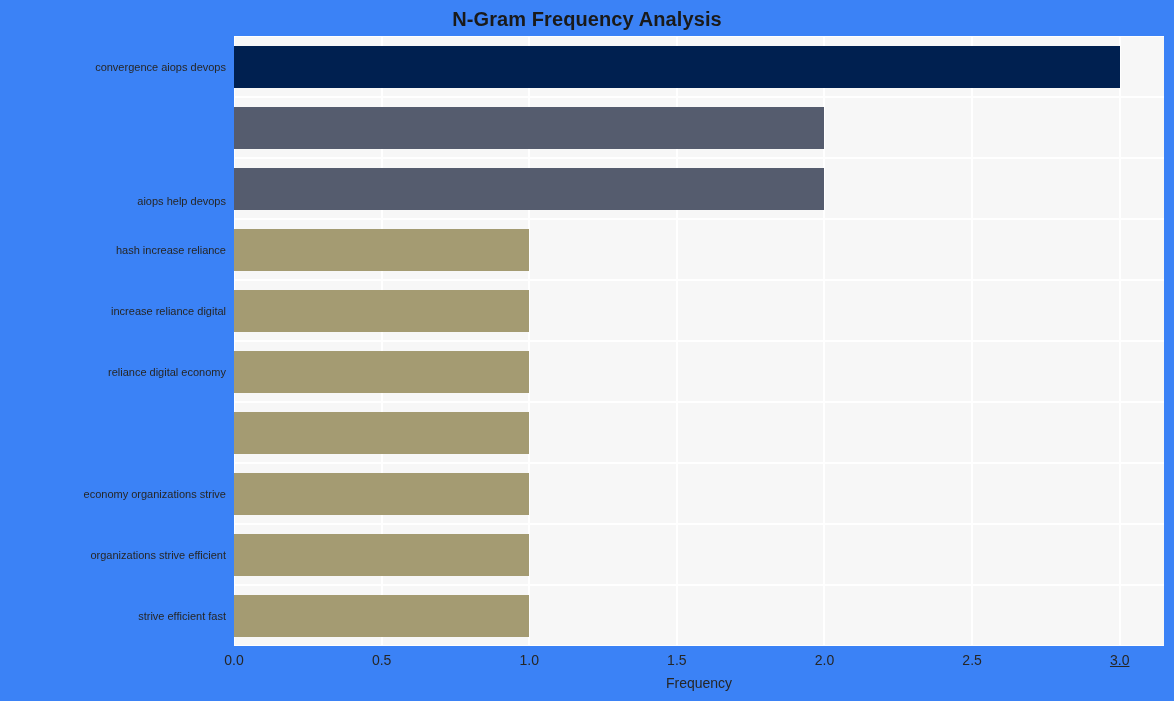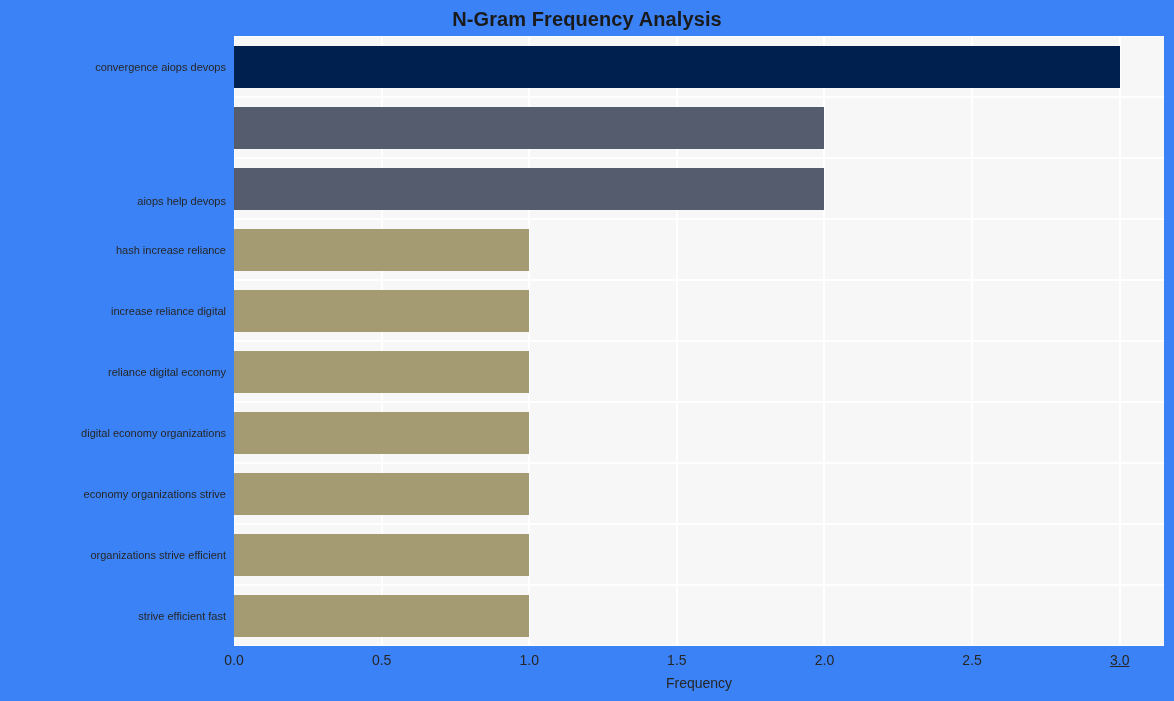--- a/index.html
+++ b/index.html
@@ -156,21 +156,20 @@
         <div class="bar" title="strive efficient fast: 1" style="width: 295.238px; top: 558.5px; background: rgb(164, 155, 114);"></div>
       </div>
   </div>
 
   <div id="y-labels">
       <div class="ylabel" style="top: 21.5px;">convergence aiops devops</div>
       <div class="ylabel" style="top: 143.5px; margin-top: 12px;">aiops help devops</div>
       <div class="ylabel" style="top: 204.5px;">hash increase reliance</div>
       <div class="ylabel" style="top: 265.5px; padding-left: 12px;">increase reliance digital</div>
       <div class="ylabel" style="top: 326.5px; margin-left: 28px;">reliance digital economy</div>
-      <div class="ylabel" style="top: 387.5px;">digital economy organizations</div>
       <div class="ylabel" style="top: 448.5px;">economy organizations strive</div>
       <div class="ylabel" style="top: 509.5px;">organizations strive efficient</div>
       <div class="ylabel" style="top: 570.5px;">strive efficient fast</div>
     </div>
 
   <div id="x-ticks">
       <div class="xtick" style="left: 234px;">0.0</div>
       <div class="xtick" style="left: 381.619px;">0.5</div>
       <div class="xtick" style="left: 529.238px;">1.0</div>
       <div class="xtick" style="left: 676.857px;">1.5</div>

